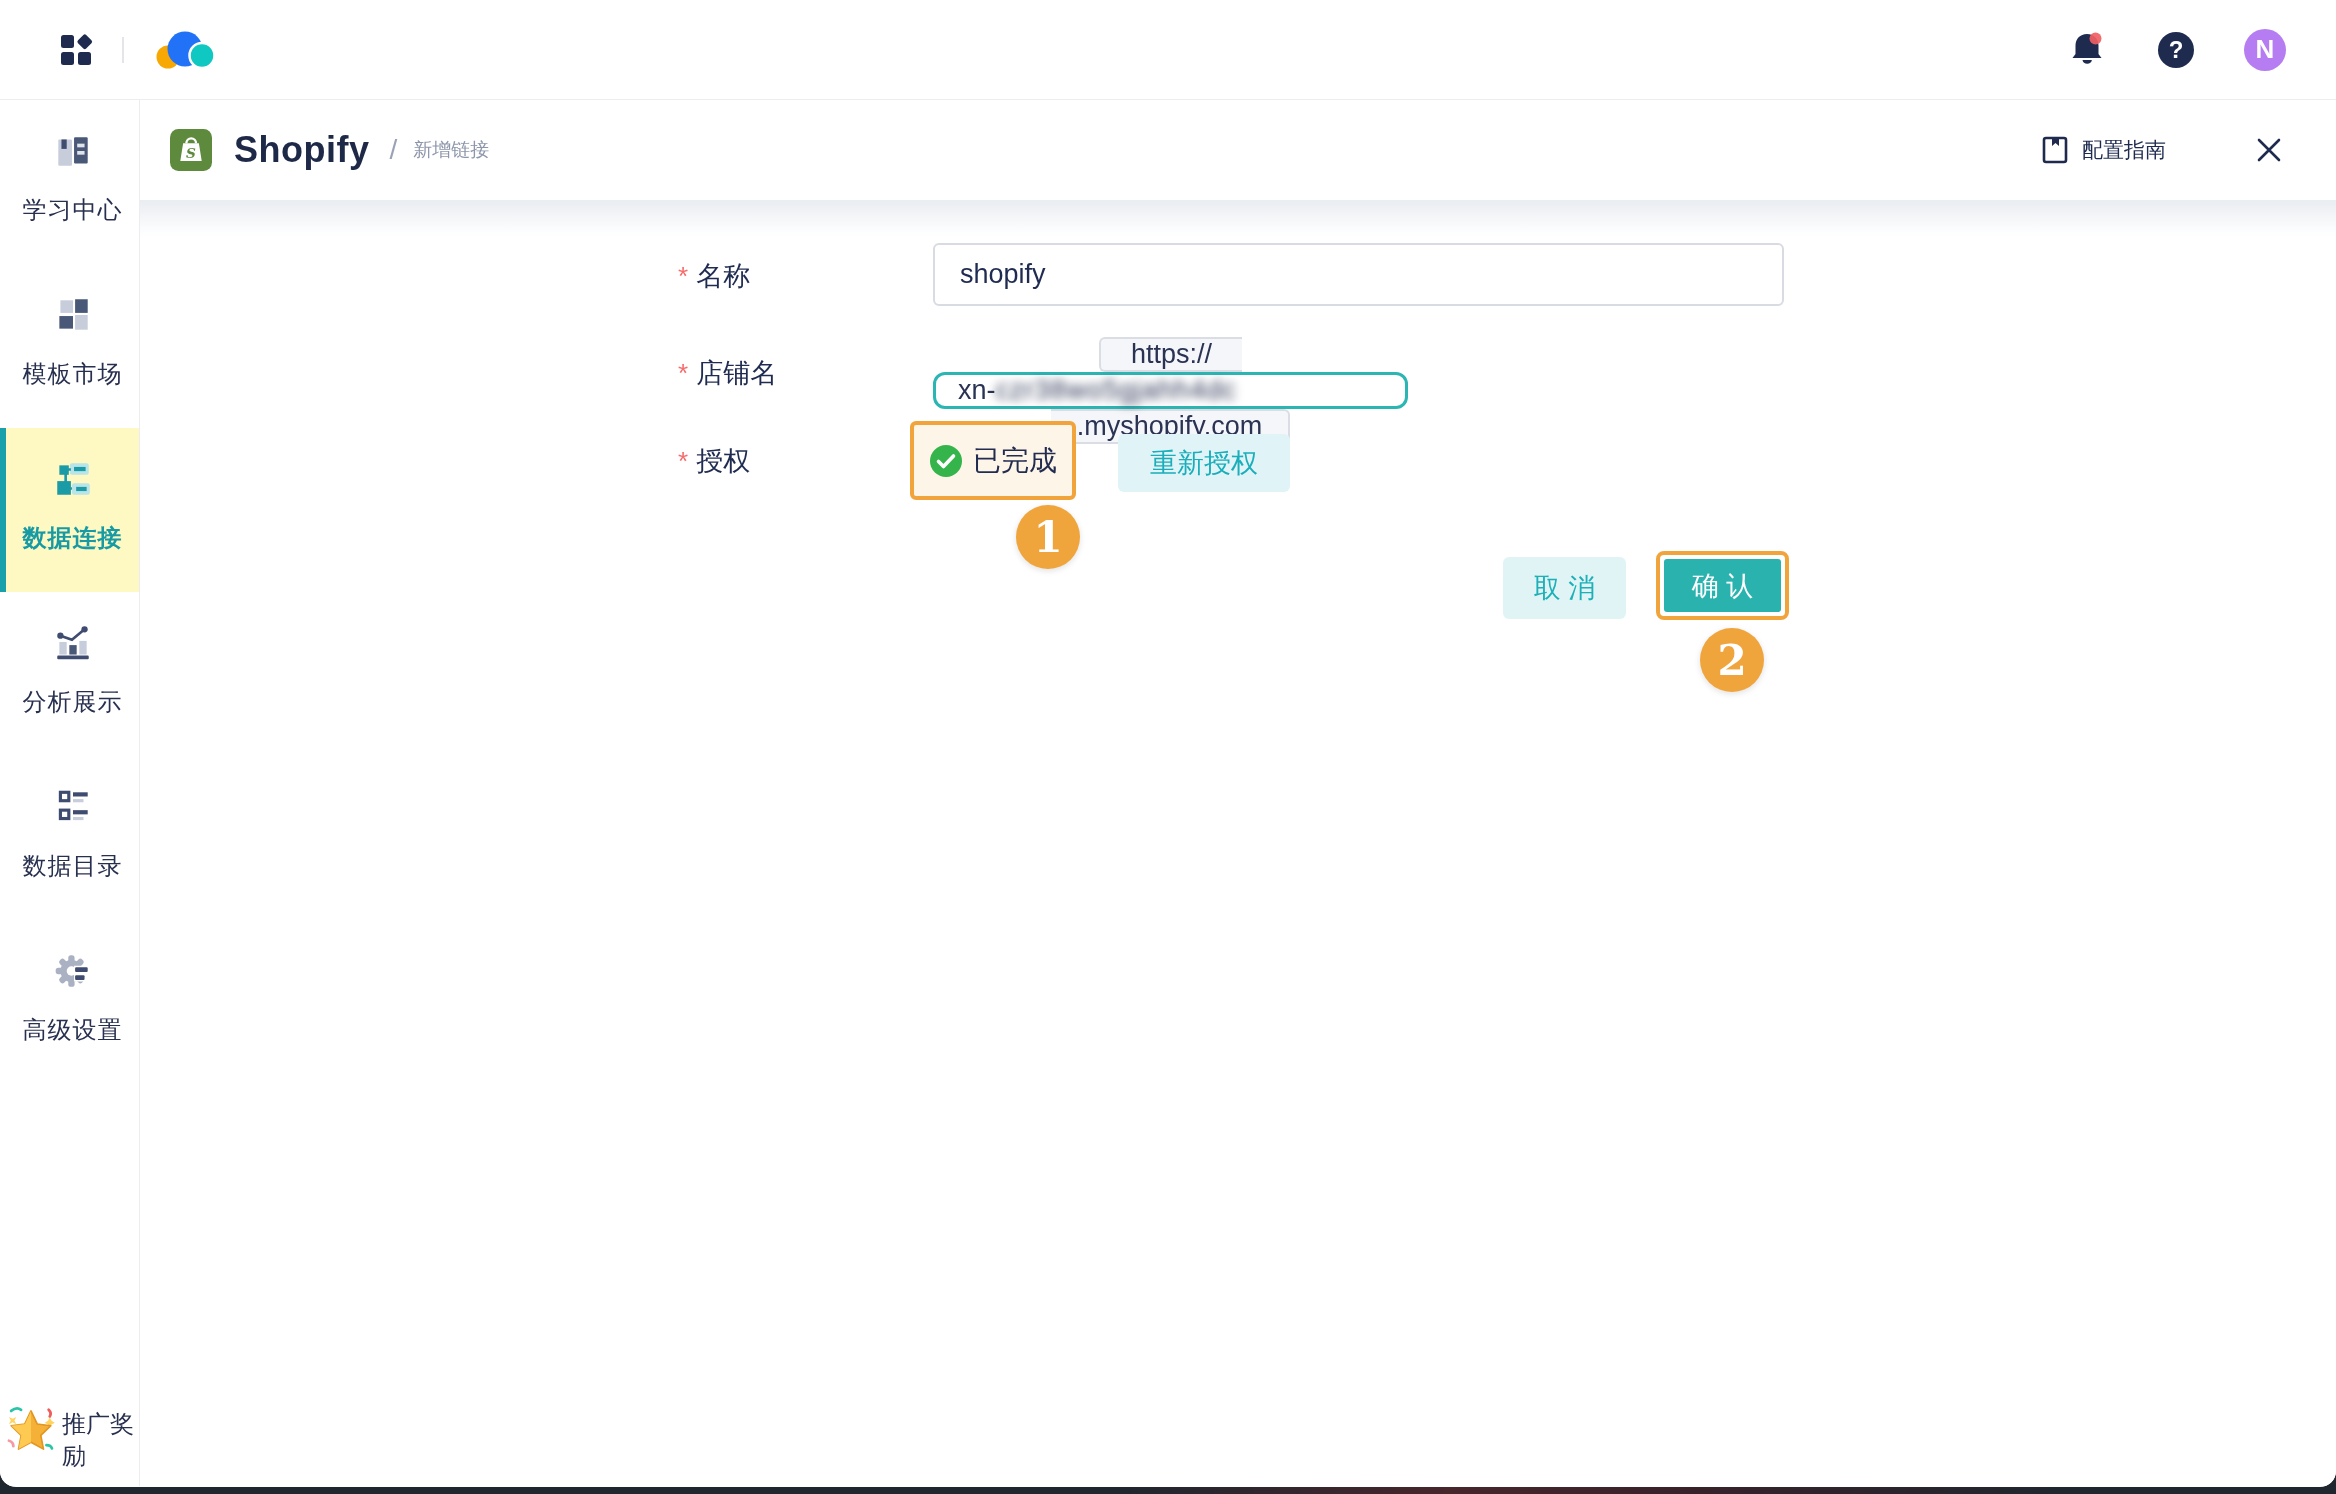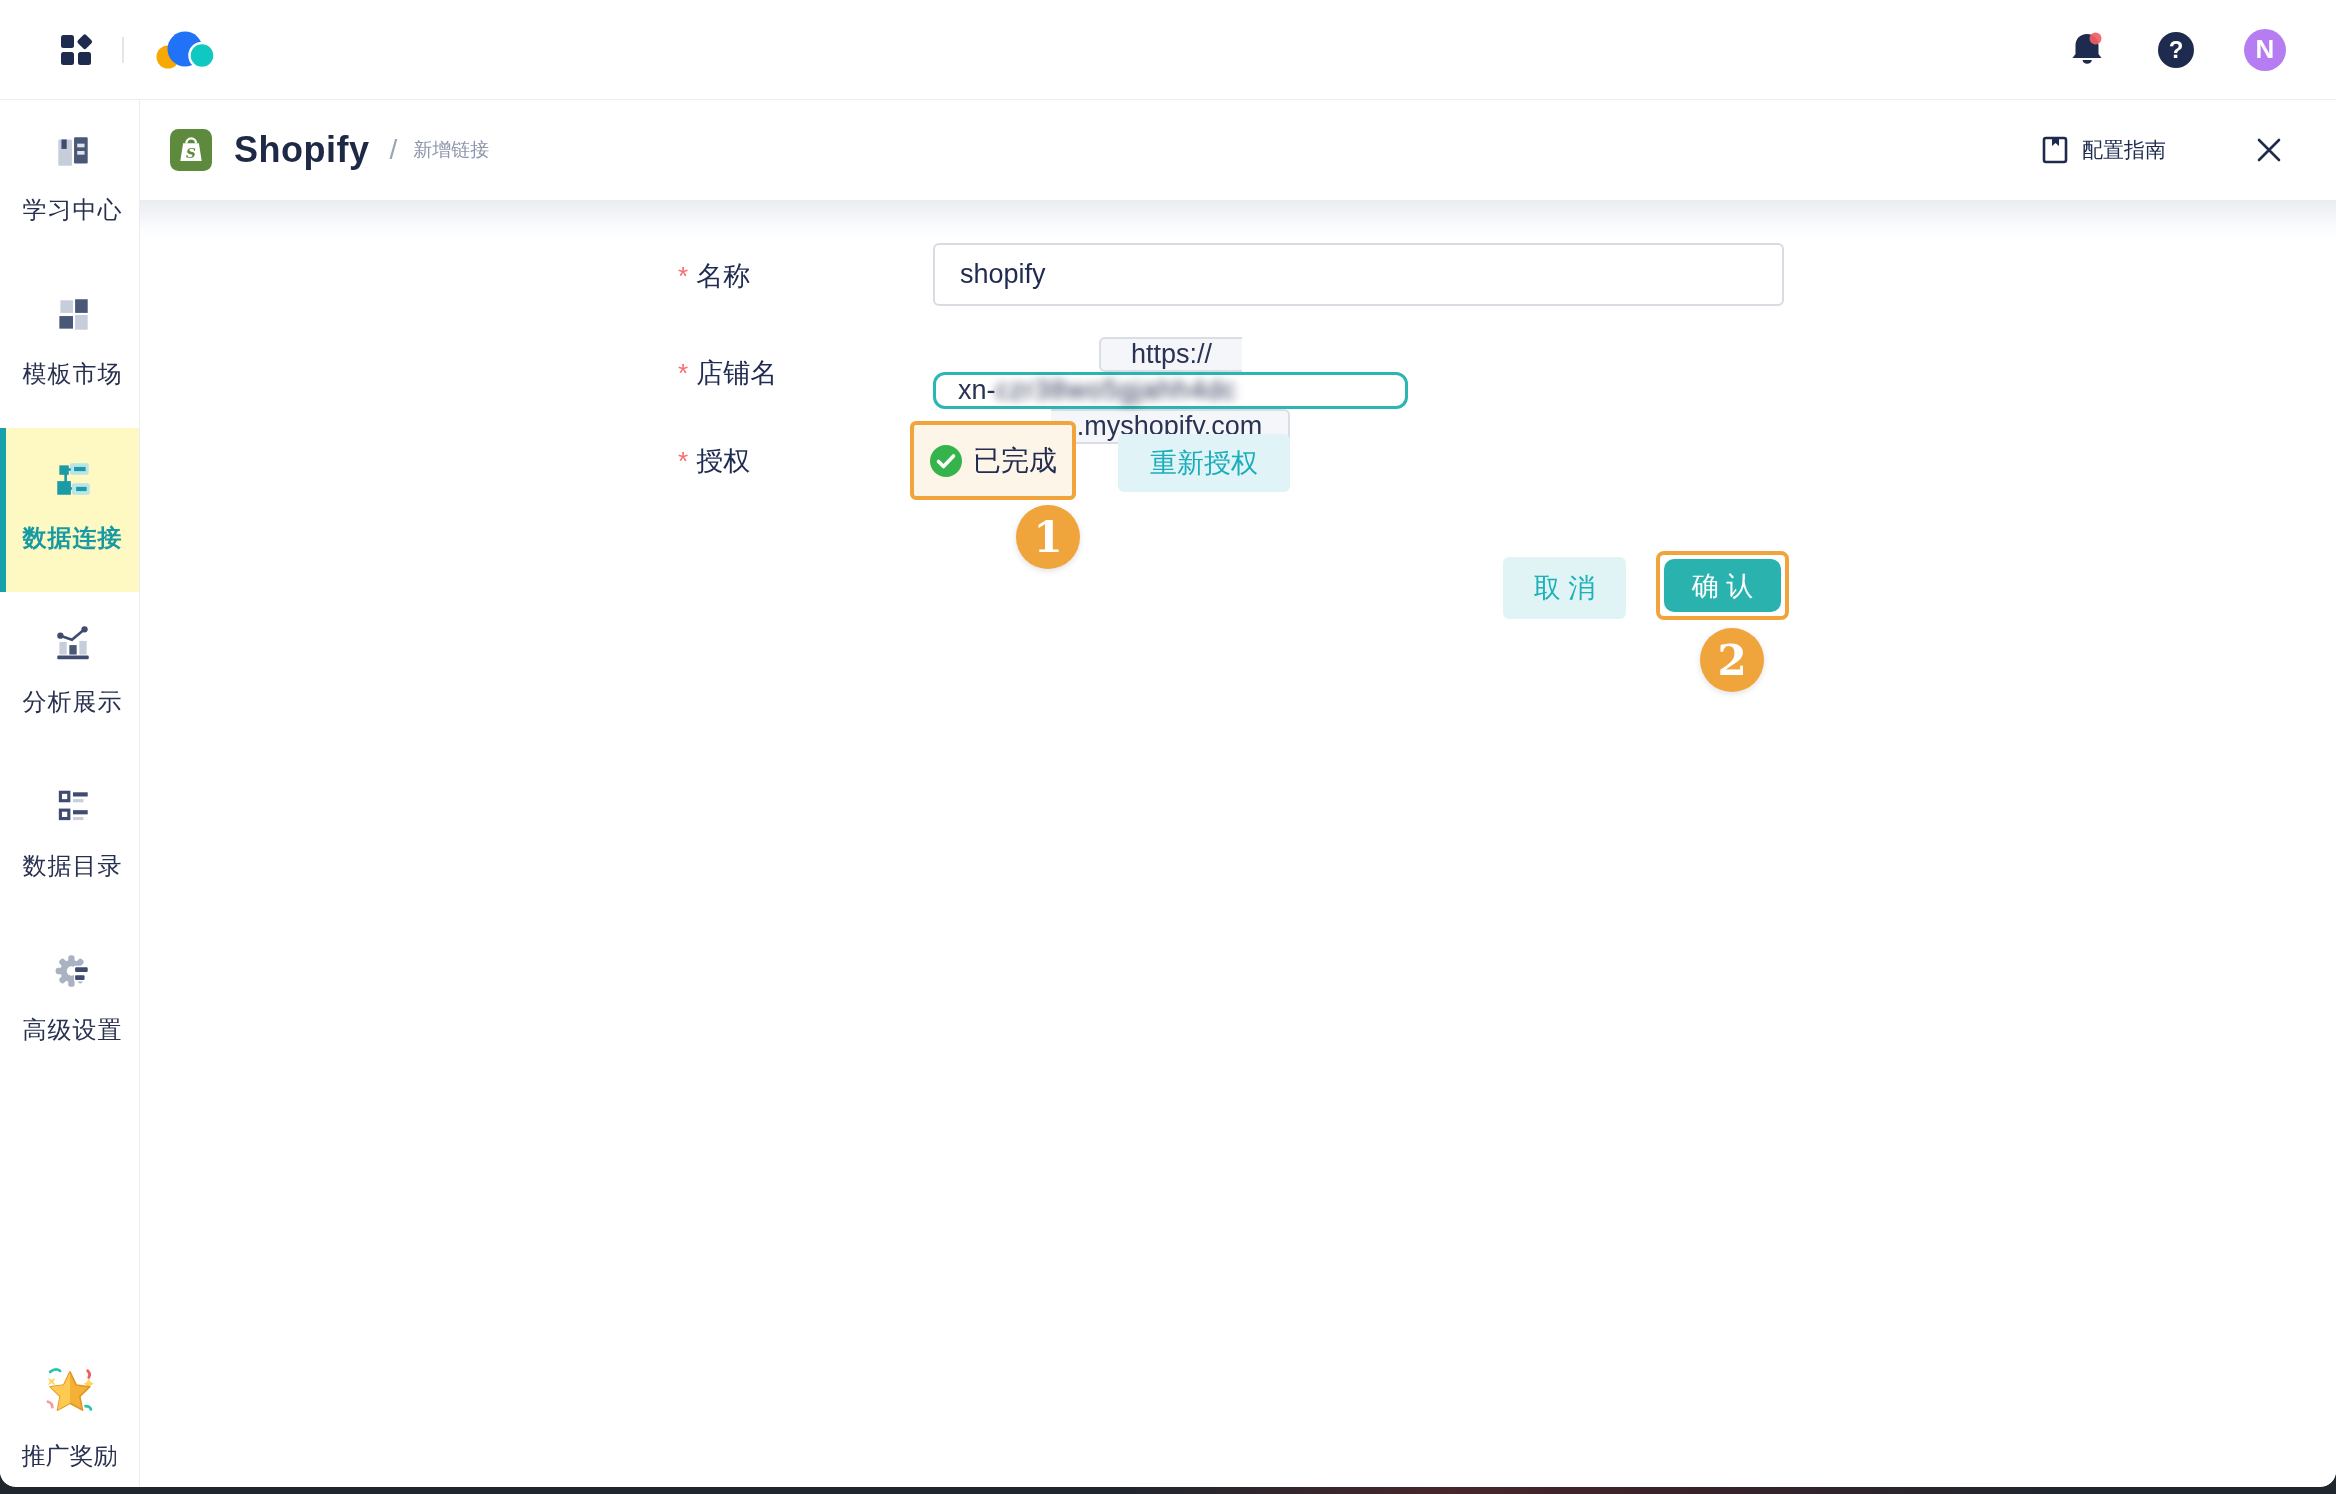--- a/index.html
+++ b/index.html
@@ -20,21 +20,21 @@
   .topbar-right { margin-left:auto; display:flex; align-items:center; gap:50px; padding-right:50px; }
   .help-circle { width:36px; height:36px; border-radius:50%; background:#1e2b4f; color:#fff; font-size:24px; font-weight:bold; display:flex; align-items:center; justify-content:center; }
   .avatar { width:42px; height:42px; border-radius:50%; background:#b57df1; color:#fff; font-size:26px; font-weight:bold; display:flex; align-items:center; justify-content:center; }
   
   .shell { display:flex; height:1386px; }
   .sidebar { width:140px; background:#fff; border-right:1px solid #ececf1; display:flex; flex-direction:column; position:relative; flex-shrink:0; }
   .side-item { height:164px; display:flex; flex-direction:column; align-items:center; padding-top:30px; cursor:pointer; border-left:6px solid transparent; }
   .side-item .lbl { margin-top:18px; font-size:24px; color:#28304f; letter-spacing:1px; }
   .side-item.active { background:#fef9c3; border-left-color:#18a0ab; }
   .side-item.active .lbl { color:#189aa5; font-weight:bold; }
-  .side-bottom { position:absolute; bottom:14px; left:0; width:100%; display:flex; flex-direction:column; align-items:center; cursor:pointer; }
+  .side-bottom { position:absolute; bottom:14px; left:0; width:100%; display:flex; flex-direction:row; align-items:center; cursor:pointer; }
   .side-bottom .lbl { margin-top:10px; font-size:24px; color:#28304f; }
   .main { flex:1; display:flex; flex-direction:column; }
   
   .main-header { height:100px; background:#fff; display:flex; align-items:center; padding:0 50px 0 30px; }
   .mh-title { font-size:36px; font-weight:800; color:#1e2948; margin-left:22px; letter-spacing:.5px; }
   .mh-sep { font-size:28px; color:#9aa2b5; margin:0 16px 0 20px; }
   .mh-crumb { font-size:19px; color:#8d96aa; }
   .mh-right { margin-left:auto; display:flex; align-items:center; }
   .guide { display:flex; align-items:center; gap:12px; cursor:pointer; }
   .guide-lbl { font-size:21px; color:#1e2b4f; }
@@ -66,21 +66,21 @@
   .badge { position:absolute; width:64px; height:64px; border-radius:50%; background:#f0a43c;
     color:#fff; font-family:"DejaVu Serif",serif; font-weight:bold; font-size:42px;
     display:flex; align-items:center; justify-content:center; box-shadow:0 2px 6px rgba(0,0,0,.12); }
   .badge-1 { left:876px; top:305px; }
   .badge-2 { left:1560px; top:428px; }
   .cancel-btn { position:absolute; left:1363px; top:357px; width:123px; height:62px;
     background:#e0f4f5; border:none; border-radius:6px; font-size:27px; color:#1db0b8;
     font-family:inherit; cursor:pointer; }
   .confirm-wrap { position:absolute; left:1516px; top:351px; width:133px; height:69px;
     border:4px solid #f1a43c; border-radius:8px; display:flex; align-items:center; justify-content:center; }
-  .confirm-btn { width:117px; height:53px; background:#29b2ae; border:none; border-radius:10px;
+  .confirm-btn { width:117px; height:53px; background:#29b2ae; border:none; border-radius:3px;
     font-size:27px; color:#fff; font-family:inherit; cursor:pointer; }
 </style>
 </head>
 <body>
 
 <div class="app">
 
   <div class="topbar">
     <div class="topbar-left">
       <span style="cursor:pointer;display:flex;">

